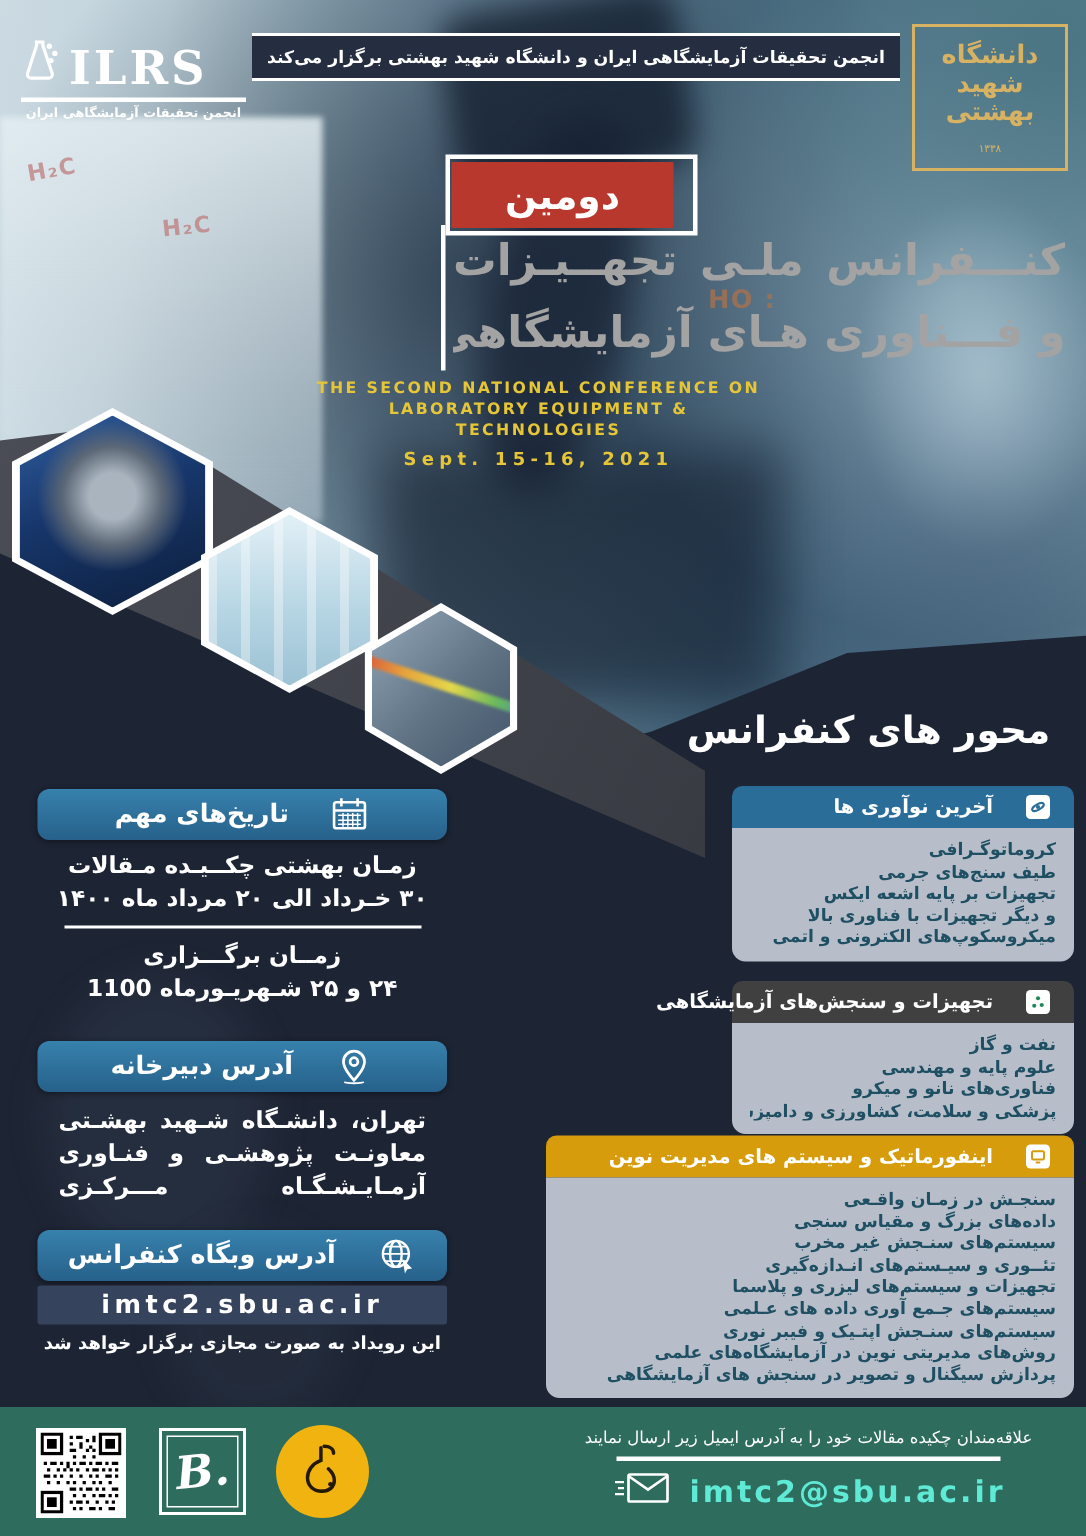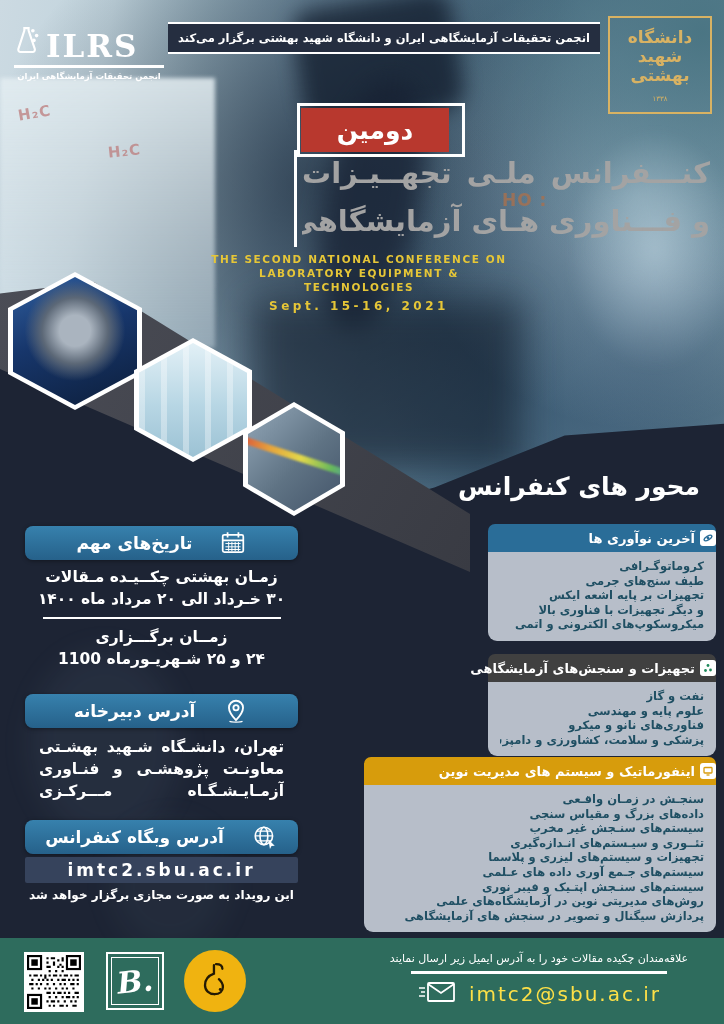--- a/index.html
+++ b/index.html
@@ -13,21 +13,21 @@
       radial-gradient(circle at 97% 6%, rgba(73,116,130,.95), rgba(73,116,130,0) 30%),
       radial-gradient(circle at 88% 36%, rgba(195,220,232,.55), rgba(195,220,232,0) 32%),
       radial-gradient(circle at 90% 62%, rgba(28,56,86,.55), rgba(28,56,86,0) 38%),
       radial-gradient(ellipse at 44% 34%, rgba(14,24,40,.6), rgba(14,24,40,0) 58%),
       linear-gradient(100deg,#ccdae2 0%,#c0d3dc 14%,#96b0bd 26%,#6f8da1 38%,#557489 52%,#48697f 68%,#5d7e93 84%,#6f909f 100%);}
   .pale-panel{position:absolute;left:0;top:78px;width:215px;height:270px;
     background:linear-gradient(180deg,rgba(228,238,242,.85),rgba(203,218,227,.45));filter:blur(2px)}
   .formula{position:absolute;color:#bd7d7d;font-weight:bold;opacity:.75;font-size:15px;letter-spacing:1px}
   .f1{left:18px;top:104px;transform:rotate(-10deg)}
   .f2{left:108px;top:142px;transform:rotate(-6deg)}
-  .f3{left:502px;top:190px;color:#a8714f;font-size:17px;opacity:.8}
+  .f3{left:472px;top:190px;color:#a8714f;font-size:17px;opacity:.8}
   .scope-head{position:absolute;left:298px;top:0;width:160px;height:120px;background:rgba(18,28,44,.75);border-radius:22px;filter:blur(10px);transform:rotate(-9deg)}
   .scope-arm{position:absolute;left:326px;top:78px;width:92px;height:250px;background:rgba(22,32,50,.72);border-radius:46%;filter:blur(12px);transform:rotate(11deg)}
   .scope-base{position:absolute;left:252px;top:300px;width:270px;height:170px;background:rgba(14,23,38,.55);filter:blur(18px)}
   .hand-glow{position:absolute;left:560px;top:120px;width:190px;height:260px;background:radial-gradient(ellipse at center,rgba(210,230,240,.5),rgba(210,230,240,0) 65%);filter:blur(6px)}
 
   .navy-lower{position:absolute;left:0;top:360px;width:724px;height:580px;background:#1d2434;
     clip-path:polygon(0 0,10% 4%,30% 16%,48% 26%,60% 22%,78% 13%,100% 11%,100% 100%,0 100%)}
   .gray-wedge{position:absolute;left:0;top:282px;width:470px;height:290px;
     background:linear-gradient(120deg,#4b4d56,#393b43);
     clip-path:polygon(0 4%,20% 0,100% 80%,100% 100%,0 30%)}
@@ -71,21 +71,21 @@
   .en-title{position:absolute;left:203px;top:252px;width:312px;text-align:center;color:#e6c637;font-weight:bold}
   .en-line{font-size:10.5px;letter-spacing:1.6px;line-height:14px}
   .en-date{font-size:12px;letter-spacing:3.5px;margin-top:5px}
 
   
   .topics-heading{position:absolute;right:12px;top:472px;width:266px;text-align:center;color:#fff;font-weight:bold;font-size:25px}
   .topic-box{position:absolute;right:8px}
   .box1{top:524px;width:228px}
   .box2{top:654px;width:228px}
   .box3{top:757px;width:352px;right:8px}
-  .topic-header{height:28px;border-radius:7px 7px 0 0;display:flex;align-items:center;padding:0 0;gap:5px}
+  .topic-header{height:28px;border-radius:7px 7px 0 0;display:flex;align-items:center;padding:0 16px;gap:22px}
   .th1{background:#2a6d98}.th2{background:#404040}.th3{background:#d79c0c}
   .topic-title{color:#fff;font-weight:bold;font-size:13px;white-space:nowrap}
   .t-icon{width:16px;height:16px;background:#fff;border-radius:3px;display:flex;align-items:center;justify-content:center;flex:0 0 16px}
   .topic-body{background:#b7bec9;border-radius:0 0 9px 9px;padding:7px 12px 9px;text-align:right;
     color:#1f4f63;font-size:11.5px;font-weight:bold}
   .topic-line{line-height:14.6px;white-space:nowrap;overflow:hidden}
 
   
   .info-header{position:absolute;left:25px;width:273px;height:34px;border-radius:8px;
     background:linear-gradient(180deg,#3781ad,#26618a);display:flex;align-items:center;justify-content:center;gap:28px;
@@ -108,21 +108,21 @@
   .blogo{position:absolute;left:106px;top:14px;width:58px;height:58px;border:2px solid #fff;
     display:flex;align-items:center;justify-content:center}
   .blogo::after{content:"";position:absolute;inset:3px;border:1px solid #fff}
   .b-script{color:#fff;font-family:"DejaVu Serif",serif;font-style:italic;font-weight:bold;font-size:30px;transform:rotate(-6deg)}
   .ylogo{position:absolute;left:184px;top:12px;width:62px;height:62px;border-radius:50%;background:#f0b310;
     display:flex;align-items:center;justify-content:center}
   .foot-right{position:absolute;right:20px;top:13px;width:330px;text-align:center}
   .foot-msg{color:#fff;font-weight:normal;font-size:11px;line-height:16px}
   .foot-underline{width:256px;height:3px;background:#fff;margin:4px auto 6px}
   .email-row{display:flex;align-items:center;justify-content:center;gap:12px}
-  .email{color:#fde047;font-weight:normal;font-size:20px;letter-spacing:2px}
+  .email{color:#5eead4;font-weight:bold;font-size:20px;letter-spacing:2px}
 </style>
 </head>
 <body>
 
 <div class="poster">
 
   <div class="photo-top">
     <div class="pale-panel"></div>
     <span class="formula f1">H₂C</span>
     <span class="formula f2">H₂C</span>

